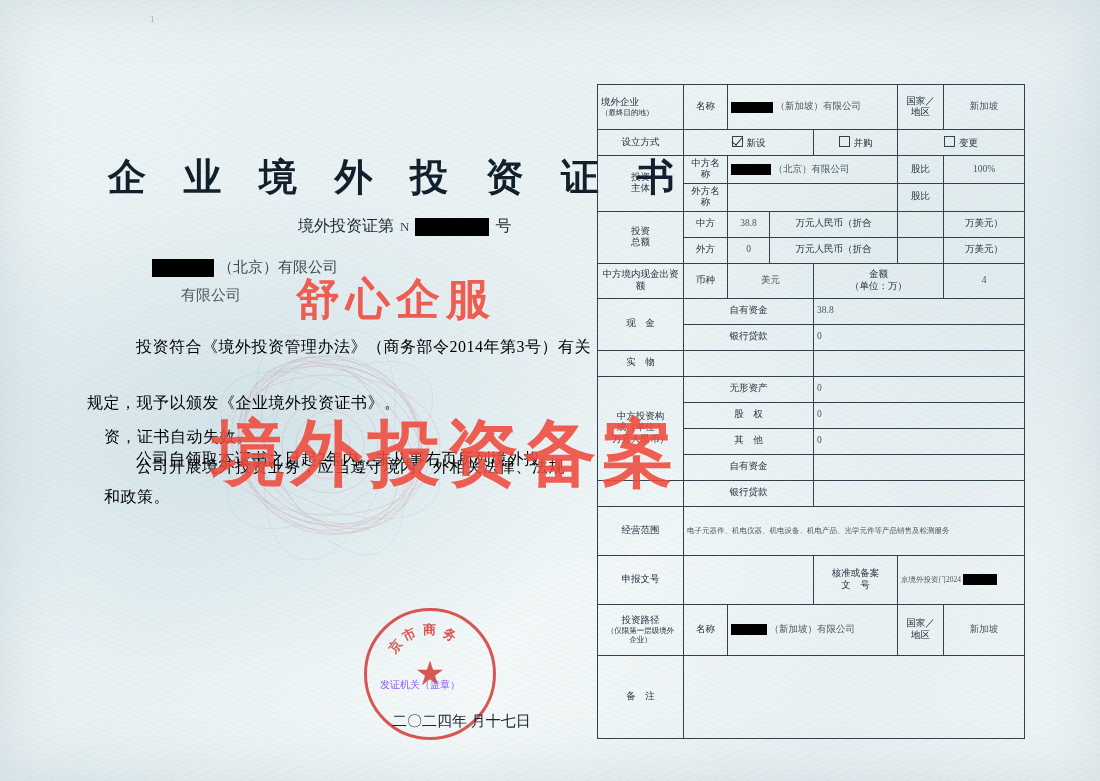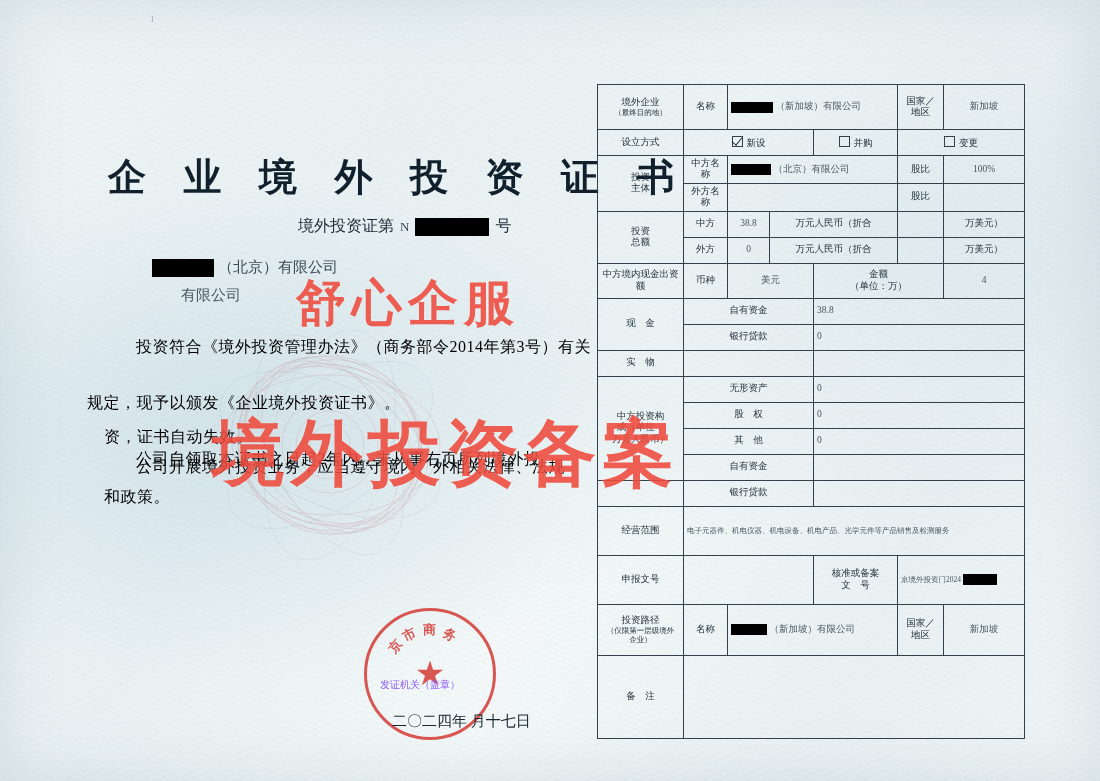--- a/index.html
+++ b/index.html
@@ -183,21 +183,21 @@
   }
   table.doc td {
     border: 1px solid #32424d;
     padding: 2px 3px;
     vertical-align: middle;
     height: 21px;
     line-height: 1.2;
   }
   td.c  { text-align: center; }
   td.l  { text-align: left; padding-left: 5px; }
-  .lbl  { text-align: center; }
+  .lbl  { }
   .xs   { font-size: 7.5px; }
   .val  { color: #46565f; }
   .chk  { display: inline-block; width: 9px; height: 9px; border: 1px solid #32424d; margin-right: 4px; vertical-align: -1px; position: relative; }
   .chk.on::after {
     content: "";
     position: absolute;
     left: 1px; top: -2px;
     width: 5px; height: 9px;
     border: solid #25323b;
     border-width: 0 1.3px 1.3px 0;
@@ -218,21 +218,21 @@
     font-weight: bold;
     color: #ef4a3c;
     opacity: .88;
     white-space: nowrap;
     pointer-events: none;
     text-shadow: 0 0 2px rgba(255,255,255,.35);
   }
   .wm1 {
     left: 296px;
     top: 270px;
-    font-size: 50px;
+    font-size: 44px;
     letter-spacing: 6px;
   }
   .wm2 {
     left: 212px;
     top: 406px;
     font-size: 72px;
     letter-spacing: 6px;
   }
   .small-mark {
     position: absolute;

